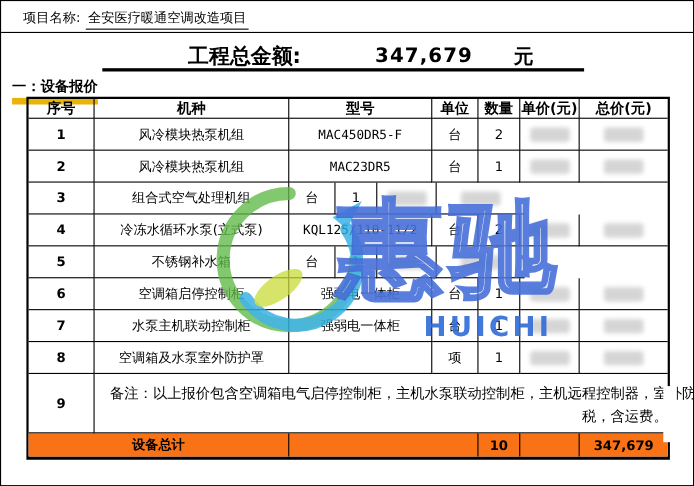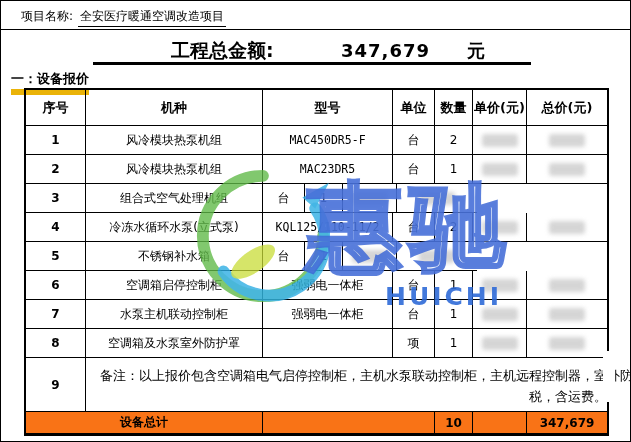--- a/index.html
+++ b/index.html
@@ -11,21 +11,21 @@
   #amount-label{position:absolute;left:170px;top:37px;font-size:19px;font-weight:bold;}
   #amount-value{position:absolute;left:340px;top:39px;font-size:18px;font-weight:bold;letter-spacing:1px;}
   #amount-unit{position:absolute;left:466px;top:38px;font-size:18px;font-weight:bold;}
   #amount-underline{position:absolute;left:92px;top:61px;width:438px;height:3px;background:#000;}
   #section-title{position:absolute;left:10px;top:69px;font-size:13px;font-weight:bold;
                  border-bottom:6px solid #eab308;padding-bottom:1px;}
   
   #quote-table{position:absolute;left:23px;top:87px;width:581px;border:2px solid #000;border-bottom:3px solid #000;
                background:transparent;z-index:1;}
   .trow{display:flex;height:29px;}
-  .trow.header{height:36px;}
+  .trow.header{height:18px;}
   .trow.remark-row{height:54px;}
   .trow.total-row{height:21px;background:#f97316;}
   .cell{box-sizing:border-box;border-right:1px solid #000;border-bottom:1px solid #000;
         display:flex;align-items:center;justify-content:center;font-size:12px;overflow:visible;}
   .cell.last{border-right:none;}
   .header .cell{font-weight:bold;font-size:13px;}
   .c1{width:60px;} .c2{width:177px;} .c3{width:130px;} .c4{width:42px;} .c5{width:38px;} .c6{width:54px;} .c7{width:80px;}
   .tc1{width:237px;} .tc2{width:172px;} .tc3{width:38px;} .tc4{width:54px;} .tc5{width:80px;}
   .model{font-family:"DejaVu Sans Mono","Liberation Mono",monospace;font-size:11.5px;}
   .seq{font-weight:bold;}

